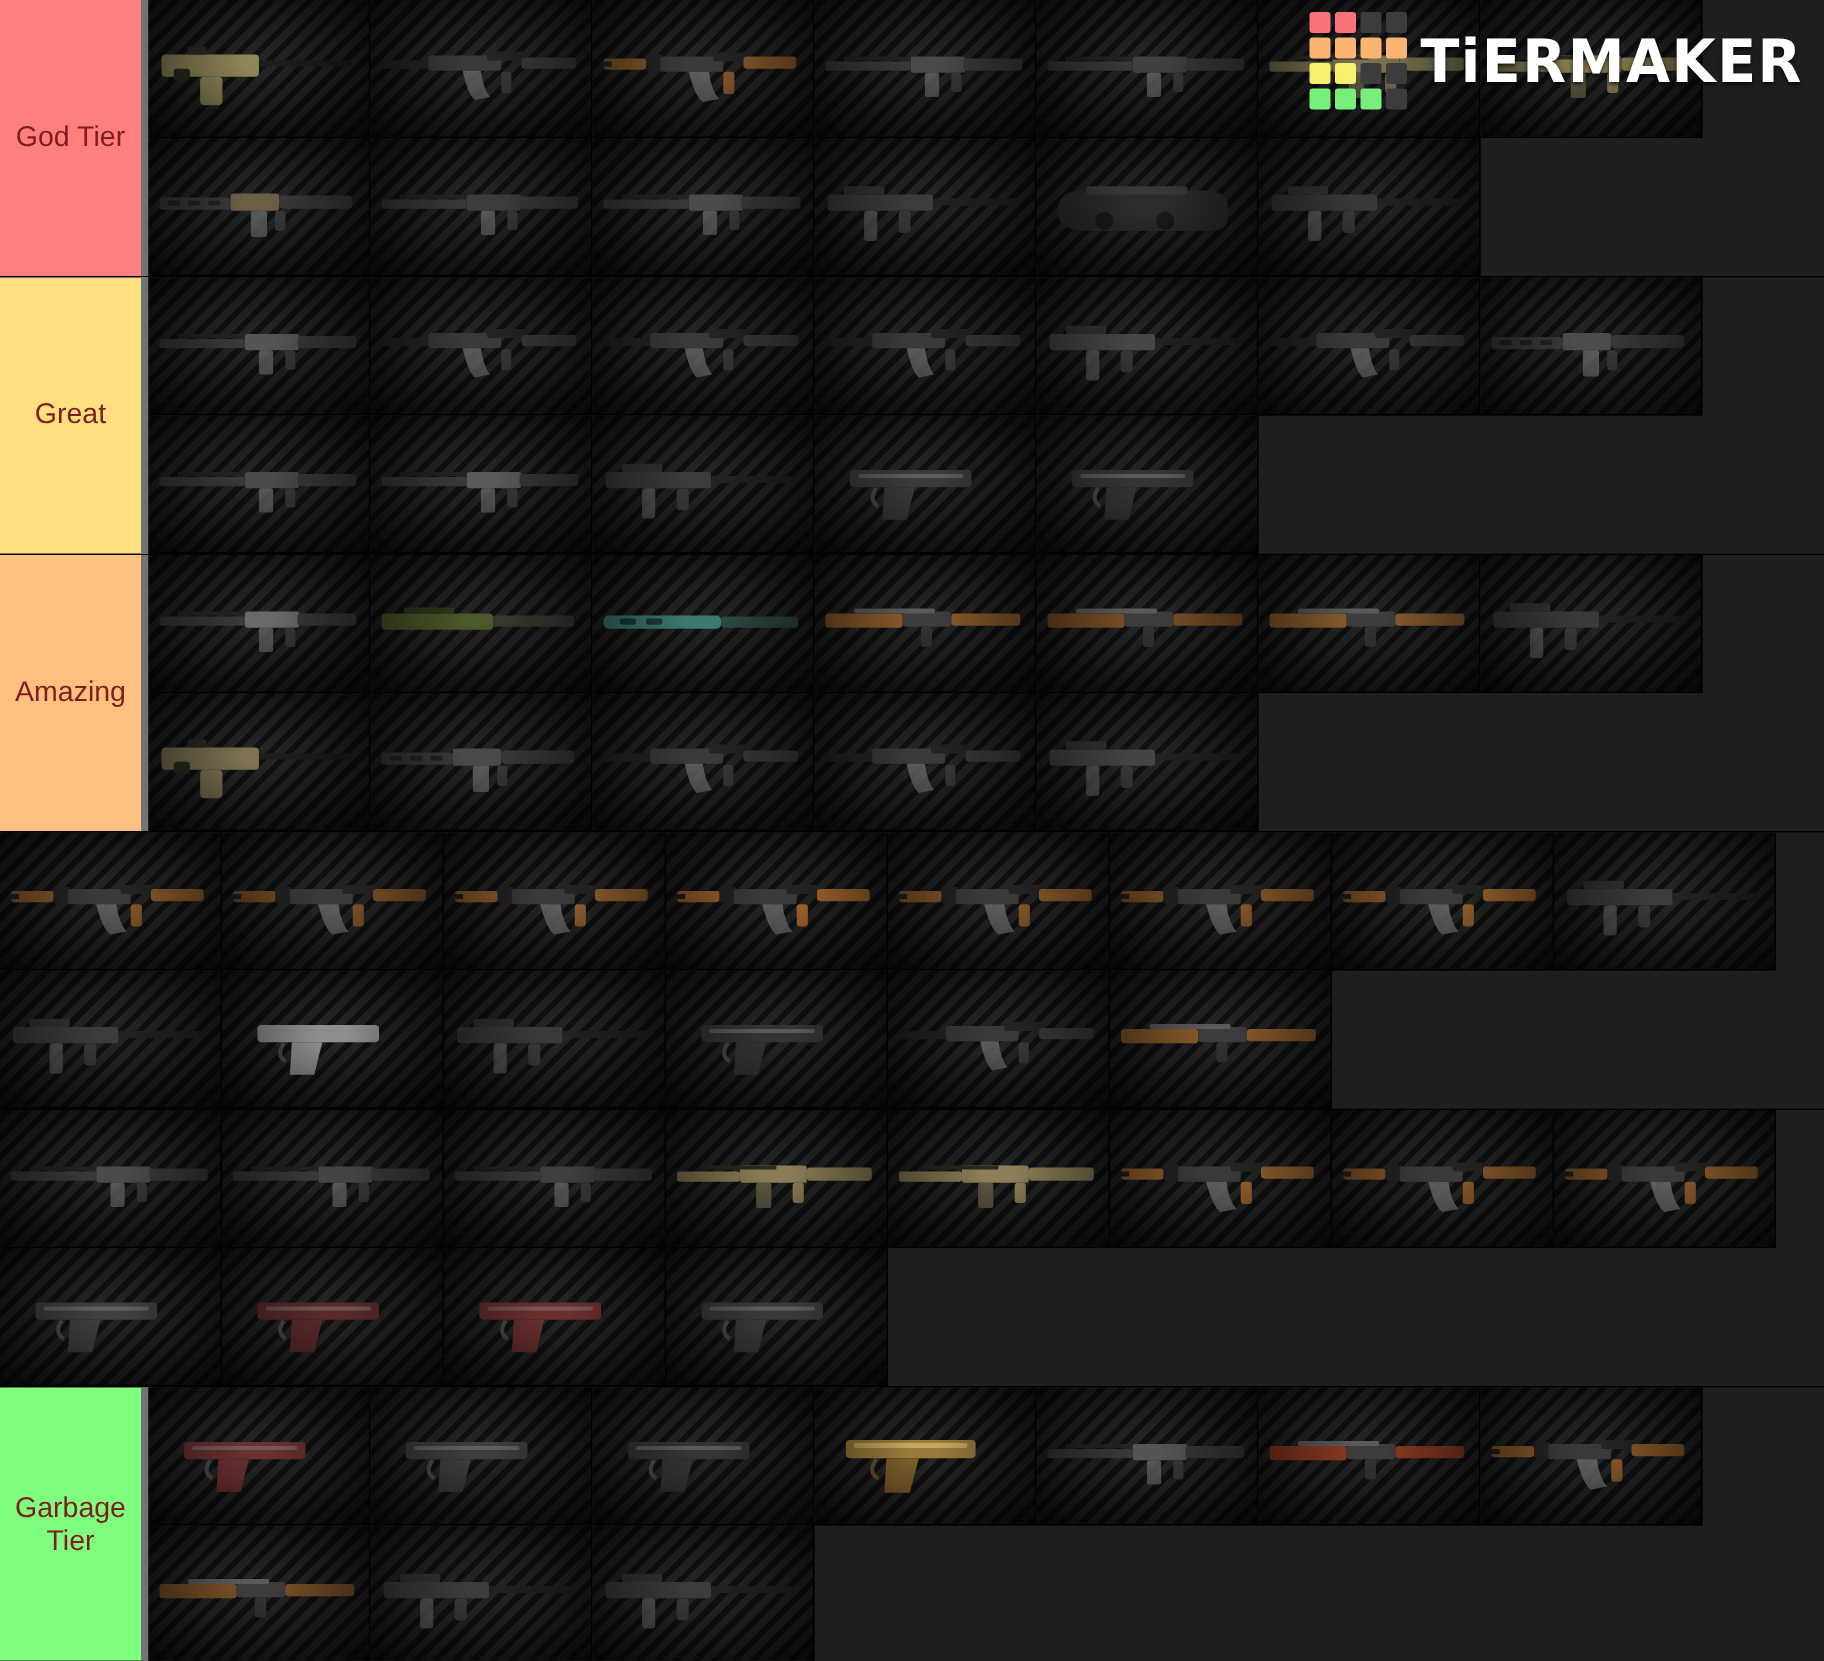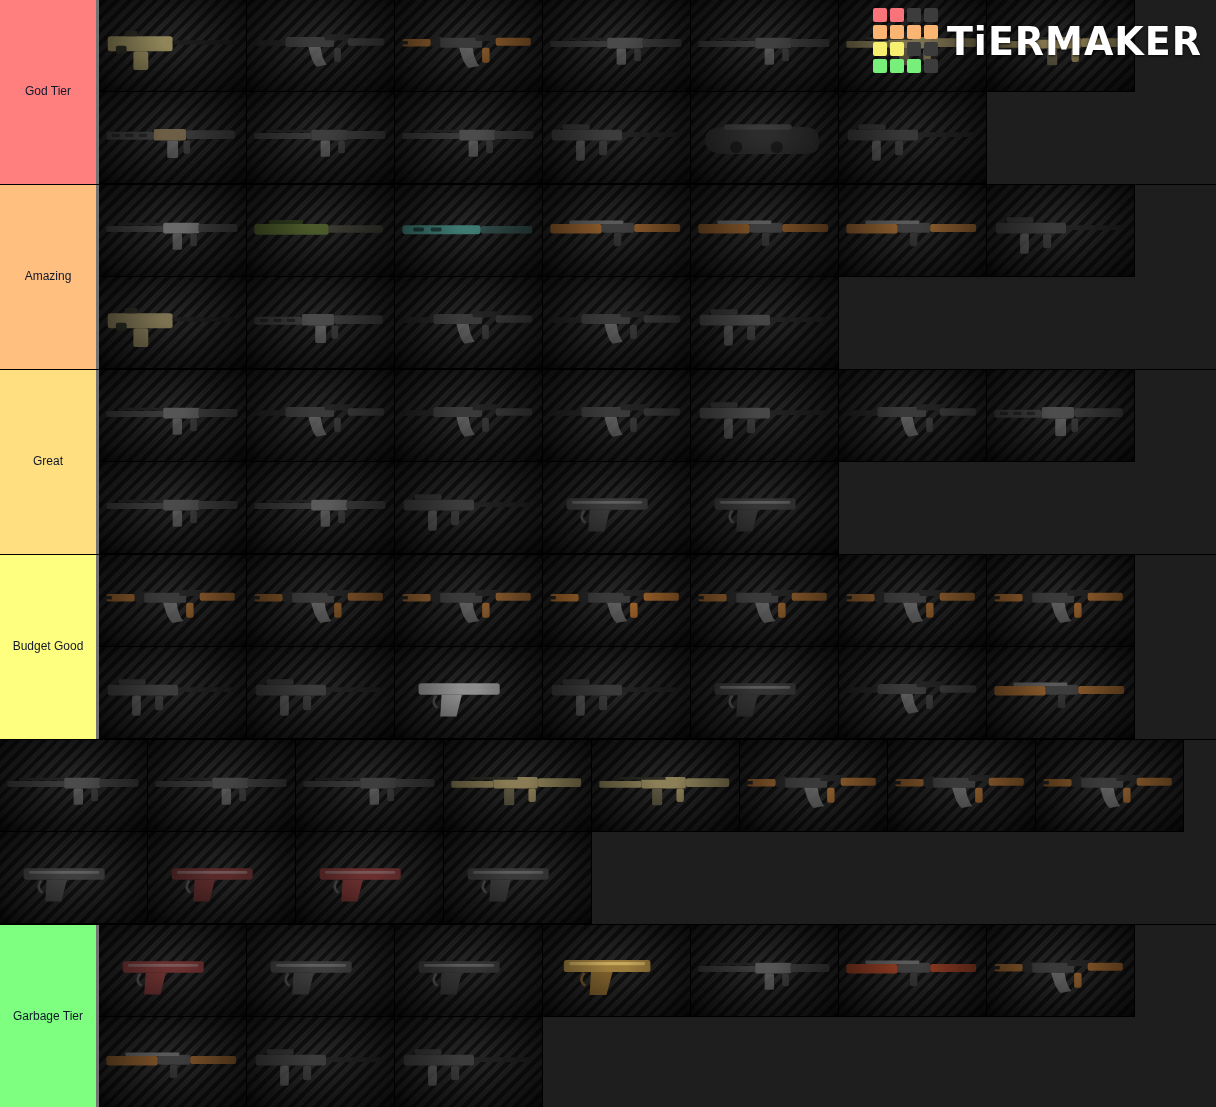--- a/index.html
+++ b/index.html
@@ -21,25 +21,25 @@
     border-bottom: 1px solid #000;
     position: relative;
   }
   .tier-label {
     width: 99px;
     min-width: 99px;
     display: flex;
     align-items: center;
     justify-content: center;
     text-align: center;
-    font-size: 12px;
-    color: #0f172a;
+    font-size: 19px;
+    color: #7f1d1d;
     line-height: 1.15;
     padding: 2px;
-    border-right: 3px solid #737373;
+    border-right: 5px solid #737373;
     user-select: none;
   }
   .tier-items {
     flex: 1;
     display: flex;
     flex-wrap: wrap;
     align-content: flex-start;
     background: #1e1e1e;
   }
   .tile {
@@ -284,20 +284,189 @@
         <rect x="40" y="44" width="13" height="30" rx="3" fill="#6a6a6a" opacity=".7"></rect>
         <rect x="74" y="44" width="12" height="22" rx="4" fill="#3a3a3a"></rect>
         <rect x="20" y="20" width="40" height="8" rx="2" fill="#333"></rect>
       </svg>
           </div>
           <div class="vignette"></div>
         </div>
       </div>
     </div>
     <div class="tier-row" style="min-height: 185px;">
+      <div class="tier-label" style="background: rgb(255, 223, 128);">Great</div>
+      <div class="tier-items">
+        <div class="tile">
+          <div class="stripes"></div>
+          <div class="gun">
+      <svg viewBox="0 0 200 80" preserveAspectRatio="xMidYMid meet">
+        <rect x="2" y="33" width="84" height="9" rx="2" fill="#3a3a3a"></rect>
+        <rect x="86" y="28" width="54" height="16" rx="3" fill="#555555"></rect>
+        <rect x="100" y="44" width="14" height="24" rx="2" fill="#6a6a6a" opacity=".75"></rect>
+        <rect x="126" y="44" width="10" height="19" rx="3" fill="#3a3a3a"></rect>
+        <rect x="138" y="30" width="58" height="12" rx="3" fill="#3a3a3a"></rect>
+        <rect x="20" y="28" width="60" height="4" rx="1" fill="#242424"></rect>
+      </svg>
+          </div>
+          <div class="vignette"></div>
+        </div>
+        <div class="tile">
+          <div class="stripes"></div>
+          <div class="gun">
+      <svg viewBox="0 0 200 80" preserveAspectRatio="xMidYMid meet">
+        <rect x="2" y="32" width="48" height="8" rx="2" fill="#242424"></rect>
+        <rect x="48" y="27" width="72" height="15" rx="3" fill="#3a3a3a"></rect>
+        <rect x="106" y="23" width="36" height="9" rx="2" fill="#242424"></rect>
+        <path d="M82 42 q5 23 12 29 l15 -3 q-7 -9 -9 -26 z" fill="#6a6a6a" opacity=".8"></path>
+        <rect x="120" y="43" width="10" height="21" rx="3" fill="#3a3a3a"></rect>
+        <rect x="140" y="29" width="54" height="11" rx="3" fill="#3a3a3a"></rect>
+      </svg>
+          </div>
+          <div class="vignette"></div>
+        </div>
+        <div class="tile">
+          <div class="stripes"></div>
+          <div class="gun">
+      <svg viewBox="0 0 200 80" preserveAspectRatio="xMidYMid meet">
+        <rect x="2" y="32" width="48" height="8" rx="2" fill="#242424"></rect>
+        <rect x="48" y="27" width="72" height="15" rx="3" fill="#3a3a3a"></rect>
+        <rect x="106" y="23" width="36" height="9" rx="2" fill="#242424"></rect>
+        <path d="M82 42 q5 23 12 29 l15 -3 q-7 -9 -9 -26 z" fill="#6a6a6a" opacity=".8"></path>
+        <rect x="120" y="43" width="10" height="21" rx="3" fill="#3a3a3a"></rect>
+        <rect x="140" y="29" width="54" height="11" rx="3" fill="#3a3a3a"></rect>
+      </svg>
+          </div>
+          <div class="vignette"></div>
+        </div>
+        <div class="tile">
+          <div class="stripes"></div>
+          <div class="gun">
+      <svg viewBox="0 0 200 80" preserveAspectRatio="xMidYMid meet">
+        <rect x="2" y="32" width="48" height="8" rx="2" fill="#242424"></rect>
+        <rect x="48" y="27" width="72" height="15" rx="3" fill="#3a3a3a"></rect>
+        <rect x="106" y="23" width="36" height="9" rx="2" fill="#242424"></rect>
+        <path d="M82 42 q5 23 12 29 l15 -3 q-7 -9 -9 -26 z" fill="#6a6a6a" opacity=".8"></path>
+        <rect x="120" y="43" width="10" height="21" rx="3" fill="#3a3a3a"></rect>
+        <rect x="140" y="29" width="54" height="11" rx="3" fill="#3a3a3a"></rect>
+      </svg>
+          </div>
+          <div class="vignette"></div>
+        </div>
+        <div class="tile">
+          <div class="stripes"></div>
+          <div class="gun">
+      <svg viewBox="0 0 200 80" preserveAspectRatio="xMidYMid meet">
+        <rect x="4" y="28" width="104" height="16" rx="3" fill="#474747"></rect>
+        <rect x="108" y="32" width="84" height="7" rx="2" fill="#222"></rect>
+        <rect x="40" y="44" width="13" height="30" rx="3" fill="#6a6a6a" opacity=".7"></rect>
+        <rect x="74" y="44" width="12" height="22" rx="4" fill="#3a3a3a"></rect>
+        <rect x="20" y="20" width="40" height="8" rx="2" fill="#333"></rect>
+      </svg>
+          </div>
+          <div class="vignette"></div>
+        </div>
+        <div class="tile">
+          <div class="stripes"></div>
+          <div class="gun">
+      <svg viewBox="0 0 200 80" preserveAspectRatio="xMidYMid meet">
+        <rect x="2" y="32" width="48" height="8" rx="2" fill="#242424"></rect>
+        <rect x="48" y="27" width="72" height="15" rx="3" fill="#3a3a3a"></rect>
+        <rect x="106" y="23" width="36" height="9" rx="2" fill="#242424"></rect>
+        <path d="M82 42 q5 23 12 29 l15 -3 q-7 -9 -9 -26 z" fill="#6a6a6a" opacity=".8"></path>
+        <rect x="120" y="43" width="10" height="21" rx="3" fill="#3a3a3a"></rect>
+        <rect x="140" y="29" width="54" height="11" rx="3" fill="#3a3a3a"></rect>
+      </svg>
+          </div>
+          <div class="vignette"></div>
+        </div>
+        <div class="tile">
+          <div class="stripes"></div>
+          <div class="gun">
+      <svg viewBox="0 0 200 80" preserveAspectRatio="xMidYMid meet">
+        <rect x="2" y="31" width="70" height="12" rx="3" fill="#3a3a3a"></rect>
+        <rect x="10" y="34" width="12" height="5" rx="1.5" fill="#242424"></rect>
+        <rect x="30" y="34" width="12" height="5" rx="1.5" fill="#242424"></rect>
+        <rect x="50" y="34" width="12" height="5" rx="1.5" fill="#242424"></rect>
+        <rect x="72" y="27" width="48" height="17" rx="3" fill="#4d4d4d"></rect>
+        <rect x="92" y="44" width="16" height="26" rx="2" fill="#6a6a6a" opacity=".8"></rect>
+        <rect x="116" y="44" width="10" height="20" rx="3" fill="#3a3a3a"></rect>
+        <rect x="120" y="29" width="72" height="13" rx="4" fill="#3a3a3a"></rect>
+      </svg>
+          </div>
+          <div class="vignette"></div>
+        </div>
+        <div class="tile">
+          <div class="stripes"></div>
+          <div class="gun">
+      <svg viewBox="0 0 200 80" preserveAspectRatio="xMidYMid meet">
+        <rect x="2" y="33" width="84" height="9" rx="2" fill="#3a3a3a"></rect>
+        <rect x="86" y="28" width="54" height="16" rx="3" fill="#4a4a4a"></rect>
+        <rect x="100" y="44" width="14" height="24" rx="2" fill="#6a6a6a" opacity=".75"></rect>
+        <rect x="126" y="44" width="10" height="19" rx="3" fill="#3a3a3a"></rect>
+        <rect x="138" y="30" width="58" height="12" rx="3" fill="#3a3a3a"></rect>
+        <rect x="20" y="28" width="60" height="4" rx="1" fill="#242424"></rect>
+      </svg>
+          </div>
+          <div class="vignette"></div>
+        </div>
+        <div class="tile">
+          <div class="stripes"></div>
+          <div class="gun">
+      <svg viewBox="0 0 200 80" preserveAspectRatio="xMidYMid meet">
+        <rect x="2" y="33" width="84" height="9" rx="2" fill="#3a3a3a"></rect>
+        <rect x="86" y="28" width="54" height="16" rx="3" fill="#5a5a5a"></rect>
+        <rect x="100" y="44" width="14" height="24" rx="2" fill="#6a6a6a" opacity=".75"></rect>
+        <rect x="126" y="44" width="10" height="19" rx="3" fill="#3a3a3a"></rect>
+        <rect x="138" y="30" width="58" height="12" rx="3" fill="#3a3a3a"></rect>
+        <rect x="20" y="28" width="60" height="4" rx="1" fill="#242424"></rect>
+      </svg>
+          </div>
+          <div class="vignette"></div>
+        </div>
+        <div class="tile">
+          <div class="stripes"></div>
+          <div class="gun">
+      <svg viewBox="0 0 200 80" preserveAspectRatio="xMidYMid meet">
+        <rect x="4" y="28" width="104" height="16" rx="3" fill="#3c3c3c"></rect>
+        <rect x="108" y="32" width="84" height="7" rx="2" fill="#222"></rect>
+        <rect x="40" y="44" width="13" height="30" rx="3" fill="#6a6a6a" opacity=".7"></rect>
+        <rect x="74" y="44" width="12" height="22" rx="4" fill="#3a3a3a"></rect>
+        <rect x="20" y="20" width="40" height="8" rx="2" fill="#333"></rect>
+      </svg>
+          </div>
+          <div class="vignette"></div>
+        </div>
+        <div class="tile">
+          <div class="stripes"></div>
+          <div class="gun">
+      <svg viewBox="0 0 200 80" preserveAspectRatio="xMidYMid meet">
+        <rect x="26" y="26" width="120" height="17" rx="4" fill="#3a3a3a"></rect>
+        <rect x="34" y="30" width="104" height="4" rx="2" fill="#8a8a8a" opacity=".45"></rect>
+        <path d="M60 43 l30 0 l-8 32 l-24 0 z" fill="#3a3a3a"></path>
+        <path d="M52 44 q-8 12 2 18" fill="none" stroke="#4a4a4a" stroke-width="4"></path>
+      </svg>
+          </div>
+          <div class="vignette"></div>
+        </div>
+        <div class="tile">
+          <div class="stripes"></div>
+          <div class="gun">
+      <svg viewBox="0 0 200 80" preserveAspectRatio="xMidYMid meet">
+        <rect x="26" y="26" width="120" height="17" rx="4" fill="#353535"></rect>
+        <rect x="34" y="30" width="104" height="4" rx="2" fill="#8a8a8a" opacity=".45"></rect>
+        <path d="M60 43 l30 0 l-8 32 l-24 0 z" fill="#353535"></path>
+        <path d="M52 44 q-8 12 2 18" fill="none" stroke="#4a4a4a" stroke-width="4"></path>
+      </svg>
+          </div>
+          <div class="vignette"></div>
+        </div>
+      </div>
+    </div>
+    <div class="tier-row" style="min-height: 185px;">
       <div class="tier-label" style="background: rgb(255, 191, 127);">Amazing</div>
       <div class="tier-items">
         <div class="tile">
           <div class="stripes"></div>
           <div class="gun">
       <svg viewBox="0 0 200 80" preserveAspectRatio="xMidYMid meet">
         <rect x="2" y="33" width="84" height="9" rx="2" fill="#3a3a3a"></rect>
         <rect x="86" y="28" width="54" height="16" rx="3" fill="#6a6a6a"></rect>
         <rect x="100" y="44" width="14" height="24" rx="2" fill="#6a6a6a" opacity=".75"></rect>
         <rect x="126" y="44" width="10" height="19" rx="3" fill="#3a3a3a"></rect>
@@ -448,190 +617,20 @@
         <rect x="40" y="44" width="13" height="30" rx="3" fill="#6a6a6a" opacity=".7"></rect>
         <rect x="74" y="44" width="12" height="22" rx="4" fill="#3a3a3a"></rect>
         <rect x="20" y="20" width="40" height="8" rx="2" fill="#333"></rect>
       </svg>
           </div>
           <div class="vignette"></div>
         </div>
       </div>
     </div>
     <div class="tier-row" style="min-height: 185px;">
-      <div class="tier-label" style="background: rgb(255, 223, 128);">Great</div>
-      <div class="tier-items">
-        <div class="tile">
-          <div class="stripes"></div>
-          <div class="gun">
-      <svg viewBox="0 0 200 80" preserveAspectRatio="xMidYMid meet">
-        <rect x="2" y="33" width="84" height="9" rx="2" fill="#3a3a3a"></rect>
-        <rect x="86" y="28" width="54" height="16" rx="3" fill="#555555"></rect>
-        <rect x="100" y="44" width="14" height="24" rx="2" fill="#6a6a6a" opacity=".75"></rect>
-        <rect x="126" y="44" width="10" height="19" rx="3" fill="#3a3a3a"></rect>
-        <rect x="138" y="30" width="58" height="12" rx="3" fill="#3a3a3a"></rect>
-        <rect x="20" y="28" width="60" height="4" rx="1" fill="#242424"></rect>
-      </svg>
-          </div>
-          <div class="vignette"></div>
-        </div>
-        <div class="tile">
-          <div class="stripes"></div>
-          <div class="gun">
-      <svg viewBox="0 0 200 80" preserveAspectRatio="xMidYMid meet">
-        <rect x="2" y="32" width="48" height="8" rx="2" fill="#242424"></rect>
-        <rect x="48" y="27" width="72" height="15" rx="3" fill="#3a3a3a"></rect>
-        <rect x="106" y="23" width="36" height="9" rx="2" fill="#242424"></rect>
-        <path d="M82 42 q5 23 12 29 l15 -3 q-7 -9 -9 -26 z" fill="#6a6a6a" opacity=".8"></path>
-        <rect x="120" y="43" width="10" height="21" rx="3" fill="#3a3a3a"></rect>
-        <rect x="140" y="29" width="54" height="11" rx="3" fill="#3a3a3a"></rect>
-      </svg>
-          </div>
-          <div class="vignette"></div>
-        </div>
-        <div class="tile">
-          <div class="stripes"></div>
-          <div class="gun">
-      <svg viewBox="0 0 200 80" preserveAspectRatio="xMidYMid meet">
-        <rect x="2" y="32" width="48" height="8" rx="2" fill="#242424"></rect>
-        <rect x="48" y="27" width="72" height="15" rx="3" fill="#3a3a3a"></rect>
-        <rect x="106" y="23" width="36" height="9" rx="2" fill="#242424"></rect>
-        <path d="M82 42 q5 23 12 29 l15 -3 q-7 -9 -9 -26 z" fill="#6a6a6a" opacity=".8"></path>
-        <rect x="120" y="43" width="10" height="21" rx="3" fill="#3a3a3a"></rect>
-        <rect x="140" y="29" width="54" height="11" rx="3" fill="#3a3a3a"></rect>
-      </svg>
-          </div>
-          <div class="vignette"></div>
-        </div>
-        <div class="tile">
-          <div class="stripes"></div>
-          <div class="gun">
-      <svg viewBox="0 0 200 80" preserveAspectRatio="xMidYMid meet">
-        <rect x="2" y="32" width="48" height="8" rx="2" fill="#242424"></rect>
-        <rect x="48" y="27" width="72" height="15" rx="3" fill="#3a3a3a"></rect>
-        <rect x="106" y="23" width="36" height="9" rx="2" fill="#242424"></rect>
-        <path d="M82 42 q5 23 12 29 l15 -3 q-7 -9 -9 -26 z" fill="#6a6a6a" opacity=".8"></path>
-        <rect x="120" y="43" width="10" height="21" rx="3" fill="#3a3a3a"></rect>
-        <rect x="140" y="29" width="54" height="11" rx="3" fill="#3a3a3a"></rect>
-      </svg>
-          </div>
-          <div class="vignette"></div>
-        </div>
-        <div class="tile">
-          <div class="stripes"></div>
-          <div class="gun">
-      <svg viewBox="0 0 200 80" preserveAspectRatio="xMidYMid meet">
-        <rect x="4" y="28" width="104" height="16" rx="3" fill="#474747"></rect>
-        <rect x="108" y="32" width="84" height="7" rx="2" fill="#222"></rect>
-        <rect x="40" y="44" width="13" height="30" rx="3" fill="#6a6a6a" opacity=".7"></rect>
-        <rect x="74" y="44" width="12" height="22" rx="4" fill="#3a3a3a"></rect>
-        <rect x="20" y="20" width="40" height="8" rx="2" fill="#333"></rect>
-      </svg>
-          </div>
-          <div class="vignette"></div>
-        </div>
-        <div class="tile">
-          <div class="stripes"></div>
-          <div class="gun">
-      <svg viewBox="0 0 200 80" preserveAspectRatio="xMidYMid meet">
-        <rect x="2" y="32" width="48" height="8" rx="2" fill="#242424"></rect>
-        <rect x="48" y="27" width="72" height="15" rx="3" fill="#3a3a3a"></rect>
-        <rect x="106" y="23" width="36" height="9" rx="2" fill="#242424"></rect>
-        <path d="M82 42 q5 23 12 29 l15 -3 q-7 -9 -9 -26 z" fill="#6a6a6a" opacity=".8"></path>
-        <rect x="120" y="43" width="10" height="21" rx="3" fill="#3a3a3a"></rect>
-        <rect x="140" y="29" width="54" height="11" rx="3" fill="#3a3a3a"></rect>
-      </svg>
-          </div>
-          <div class="vignette"></div>
-        </div>
-        <div class="tile">
-          <div class="stripes"></div>
-          <div class="gun">
-      <svg viewBox="0 0 200 80" preserveAspectRatio="xMidYMid meet">
-        <rect x="2" y="31" width="70" height="12" rx="3" fill="#3a3a3a"></rect>
-        <rect x="10" y="34" width="12" height="5" rx="1.5" fill="#242424"></rect>
-        <rect x="30" y="34" width="12" height="5" rx="1.5" fill="#242424"></rect>
-        <rect x="50" y="34" width="12" height="5" rx="1.5" fill="#242424"></rect>
-        <rect x="72" y="27" width="48" height="17" rx="3" fill="#4d4d4d"></rect>
-        <rect x="92" y="44" width="16" height="26" rx="2" fill="#6a6a6a" opacity=".8"></rect>
-        <rect x="116" y="44" width="10" height="20" rx="3" fill="#3a3a3a"></rect>
-        <rect x="120" y="29" width="72" height="13" rx="4" fill="#3a3a3a"></rect>
-      </svg>
-          </div>
-          <div class="vignette"></div>
-        </div>
-        <div class="tile">
-          <div class="stripes"></div>
-          <div class="gun">
-      <svg viewBox="0 0 200 80" preserveAspectRatio="xMidYMid meet">
-        <rect x="2" y="33" width="84" height="9" rx="2" fill="#3a3a3a"></rect>
-        <rect x="86" y="28" width="54" height="16" rx="3" fill="#4a4a4a"></rect>
-        <rect x="100" y="44" width="14" height="24" rx="2" fill="#6a6a6a" opacity=".75"></rect>
-        <rect x="126" y="44" width="10" height="19" rx="3" fill="#3a3a3a"></rect>
-        <rect x="138" y="30" width="58" height="12" rx="3" fill="#3a3a3a"></rect>
-        <rect x="20" y="28" width="60" height="4" rx="1" fill="#242424"></rect>
-      </svg>
-          </div>
-          <div class="vignette"></div>
-        </div>
-        <div class="tile">
-          <div class="stripes"></div>
-          <div class="gun">
-      <svg viewBox="0 0 200 80" preserveAspectRatio="xMidYMid meet">
-        <rect x="2" y="33" width="84" height="9" rx="2" fill="#3a3a3a"></rect>
-        <rect x="86" y="28" width="54" height="16" rx="3" fill="#5a5a5a"></rect>
-        <rect x="100" y="44" width="14" height="24" rx="2" fill="#6a6a6a" opacity=".75"></rect>
-        <rect x="126" y="44" width="10" height="19" rx="3" fill="#3a3a3a"></rect>
-        <rect x="138" y="30" width="58" height="12" rx="3" fill="#3a3a3a"></rect>
-        <rect x="20" y="28" width="60" height="4" rx="1" fill="#242424"></rect>
-      </svg>
-          </div>
-          <div class="vignette"></div>
-        </div>
-        <div class="tile">
-          <div class="stripes"></div>
-          <div class="gun">
-      <svg viewBox="0 0 200 80" preserveAspectRatio="xMidYMid meet">
-        <rect x="4" y="28" width="104" height="16" rx="3" fill="#3c3c3c"></rect>
-        <rect x="108" y="32" width="84" height="7" rx="2" fill="#222"></rect>
-        <rect x="40" y="44" width="13" height="30" rx="3" fill="#6a6a6a" opacity=".7"></rect>
-        <rect x="74" y="44" width="12" height="22" rx="4" fill="#3a3a3a"></rect>
-        <rect x="20" y="20" width="40" height="8" rx="2" fill="#333"></rect>
-      </svg>
-          </div>
-          <div class="vignette"></div>
-        </div>
-        <div class="tile">
-          <div class="stripes"></div>
-          <div class="gun">
-      <svg viewBox="0 0 200 80" preserveAspectRatio="xMidYMid meet">
-        <rect x="26" y="26" width="120" height="17" rx="4" fill="#3a3a3a"></rect>
-        <rect x="34" y="30" width="104" height="4" rx="2" fill="#8a8a8a" opacity=".45"></rect>
-        <path d="M60 43 l30 0 l-8 32 l-24 0 z" fill="#3a3a3a"></path>
-        <path d="M52 44 q-8 12 2 18" fill="none" stroke="#4a4a4a" stroke-width="4"></path>
-      </svg>
-          </div>
-          <div class="vignette"></div>
-        </div>
-        <div class="tile">
-          <div class="stripes"></div>
-          <div class="gun">
-      <svg viewBox="0 0 200 80" preserveAspectRatio="xMidYMid meet">
-        <rect x="26" y="26" width="120" height="17" rx="4" fill="#353535"></rect>
-        <rect x="34" y="30" width="104" height="4" rx="2" fill="#8a8a8a" opacity=".45"></rect>
-        <path d="M60 43 l30 0 l-8 32 l-24 0 z" fill="#353535"></path>
-        <path d="M52 44 q-8 12 2 18" fill="none" stroke="#4a4a4a" stroke-width="4"></path>
-      </svg>
-          </div>
-          <div class="vignette"></div>
-        </div>
-      </div>
-    </div>
-    <div class="tier-row" style="min-height: 185px;">
-      <div class="tier-label" style="background: rgb(255, 255, 127);">Budget Good</div>
       <div class="tier-items">
         <div class="tile">
           <div class="stripes"></div>
           <div class="gun">
       <svg viewBox="0 0 200 80" preserveAspectRatio="xMidYMid meet">
         <rect x="2" y="30" width="42" height="11" rx="3" fill="#8a5a2b"></rect>
         <rect x="44" y="26" width="16" height="16" rx="2" fill="#242424"></rect>
         <rect x="58" y="28" width="62" height="15" rx="2" fill="#3a3a3a"></rect>
         <rect x="110" y="24" width="34" height="9" rx="2" fill="#242424"></rect>
         <path d="M86 43 q6 24 14 30 l16 -3 q-8 -9 -10 -27 z" fill="#6a6a6a" opacity=".85"></path>

